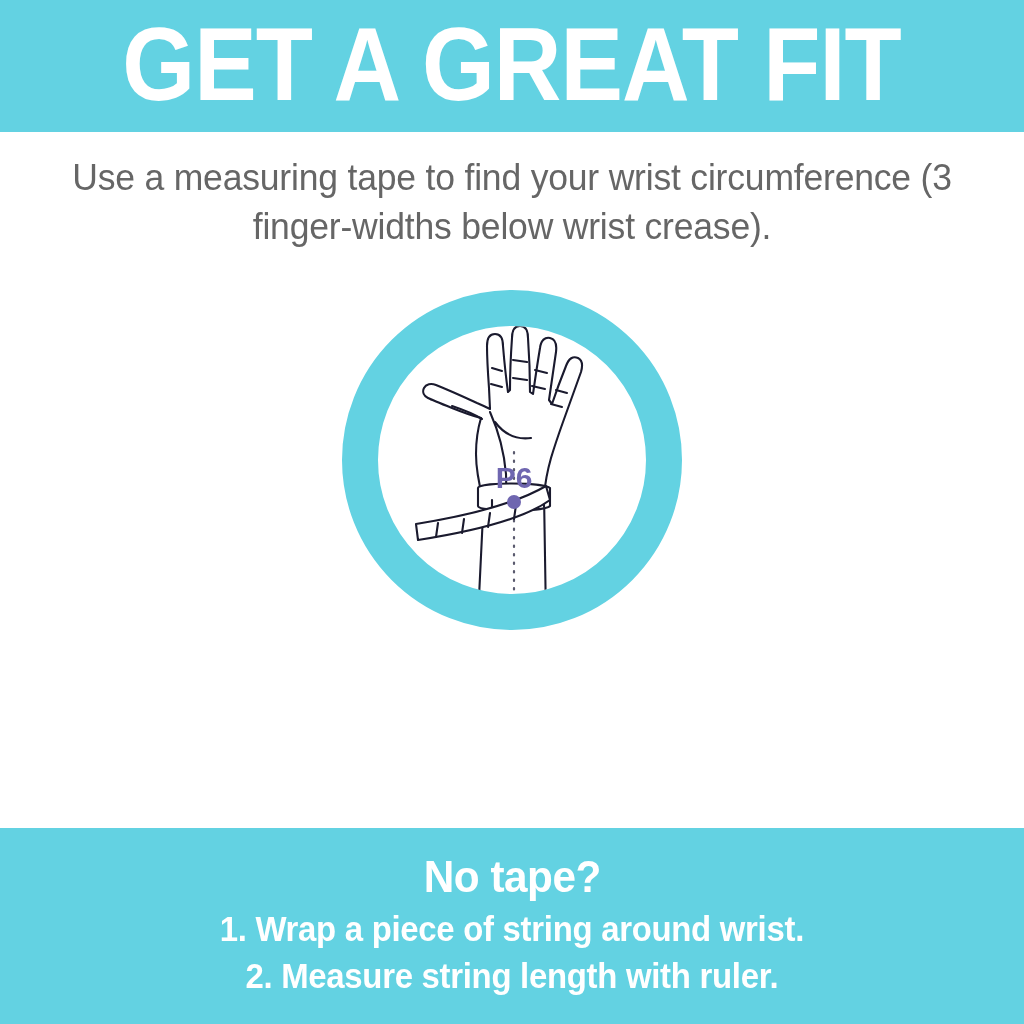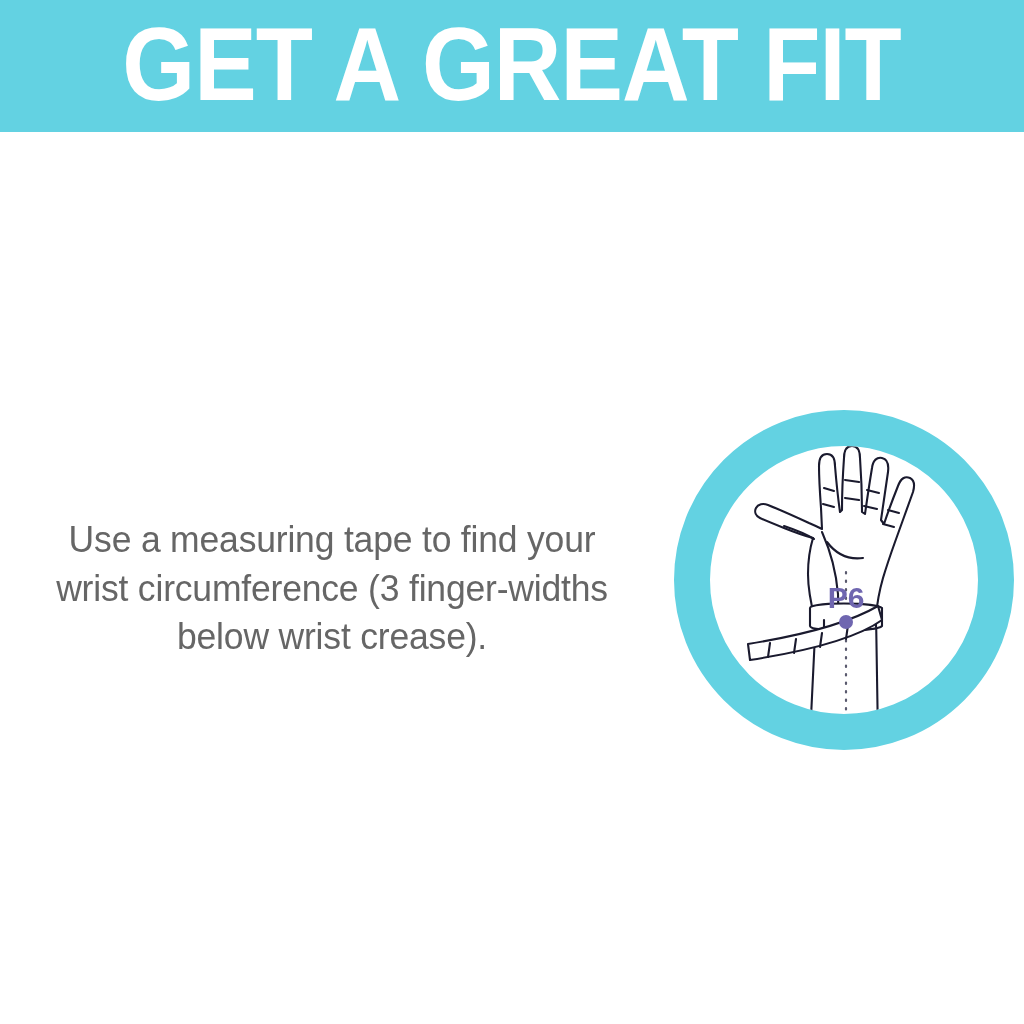--- a/index.html
+++ b/index.html
@@ -45,22 +45,24 @@
     white-space: nowrap;
     margin: 0;
     padding: 0 0 4px 0;
   }
 
   
   .mid {
     flex: 1 1 auto;
     position: relative;
     display: flex;
+    flex-direction: column;
     align-items: center;
     background: #ffffff;
+    gap: 24px;
   }
 
   .intro {
     margin: 0;
     padding: 22px 26px 0 26px;
     text-align: center;
     color: #666666;
     font-size: 37px;
     line-height: 1.32;
     font-weight: normal;
@@ -237,14 +239,21 @@
           <circle cx="182" cy="214" r="7" fill="#6f66b0" stroke="none"></circle>
         </g>
 
         <text x="182" y="200" text-anchor="middle" font-family="Liberation Sans, sans-serif" font-size="30" font-weight="bold" fill="#6f66b0">P6</text>
       </svg>
     </div>
 
 
   </div>
 
+  <div class="footer-banner">
+    <div class="footer-title">No tape?</div>
+    <ul class="footer-steps">
+      <li class="footer-step">1. Wrap a piece of string around wrist.</li>
+      <li class="footer-step">2. Measure string length with ruler.</li>
+    </ul>
+  </div>
 
 </div>
 
 </body></html>

